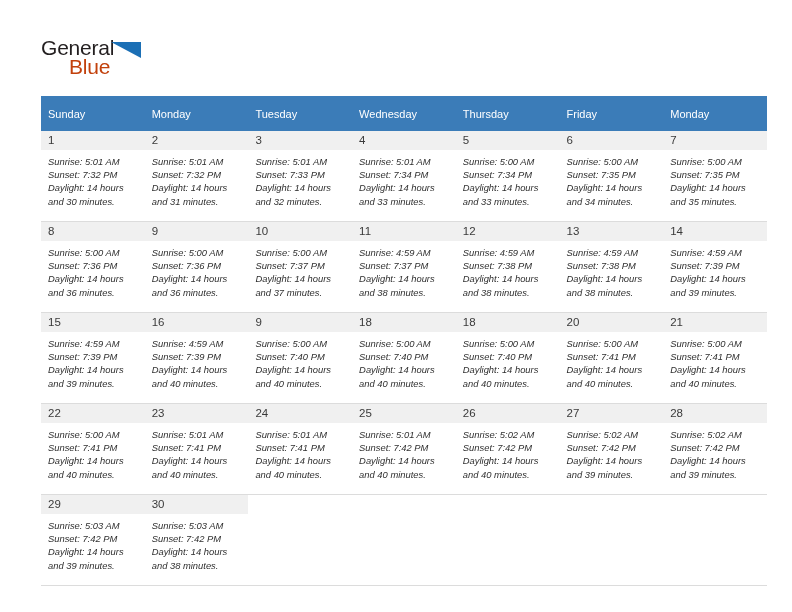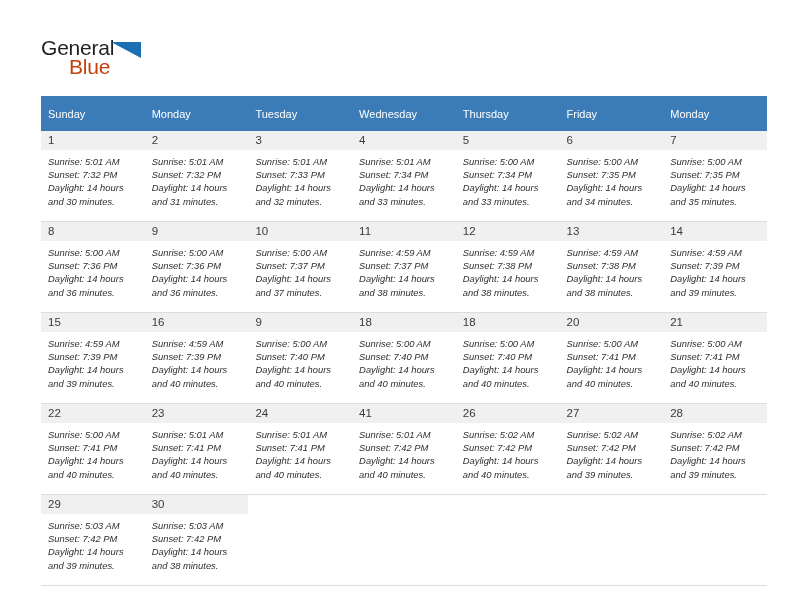--- a/index.html
+++ b/index.html
@@ -421,21 +421,21 @@
               <div class="info">
                 <div>Sunrise: 5:01 AM</div>
                 <div>Sunset: 7:41 PM</div>
                 <div>Daylight: 14 hours</div>
                 <div>and 40 minutes.</div>
               </div>
             </div>
           </td>
           <td>
             <div class="cell">
-              <span class="daynum">41</span>
+              <span class="daynum">25</span>
               <div class="info">
                 <div>Sunrise: 5:01 AM</div>
                 <div>Sunset: 7:42 PM</div>
                 <div>Daylight: 14 hours</div>
                 <div>and 40 minutes.</div>
               </div>
             </div>
           </td>
           <td>
             <div class="cell">

